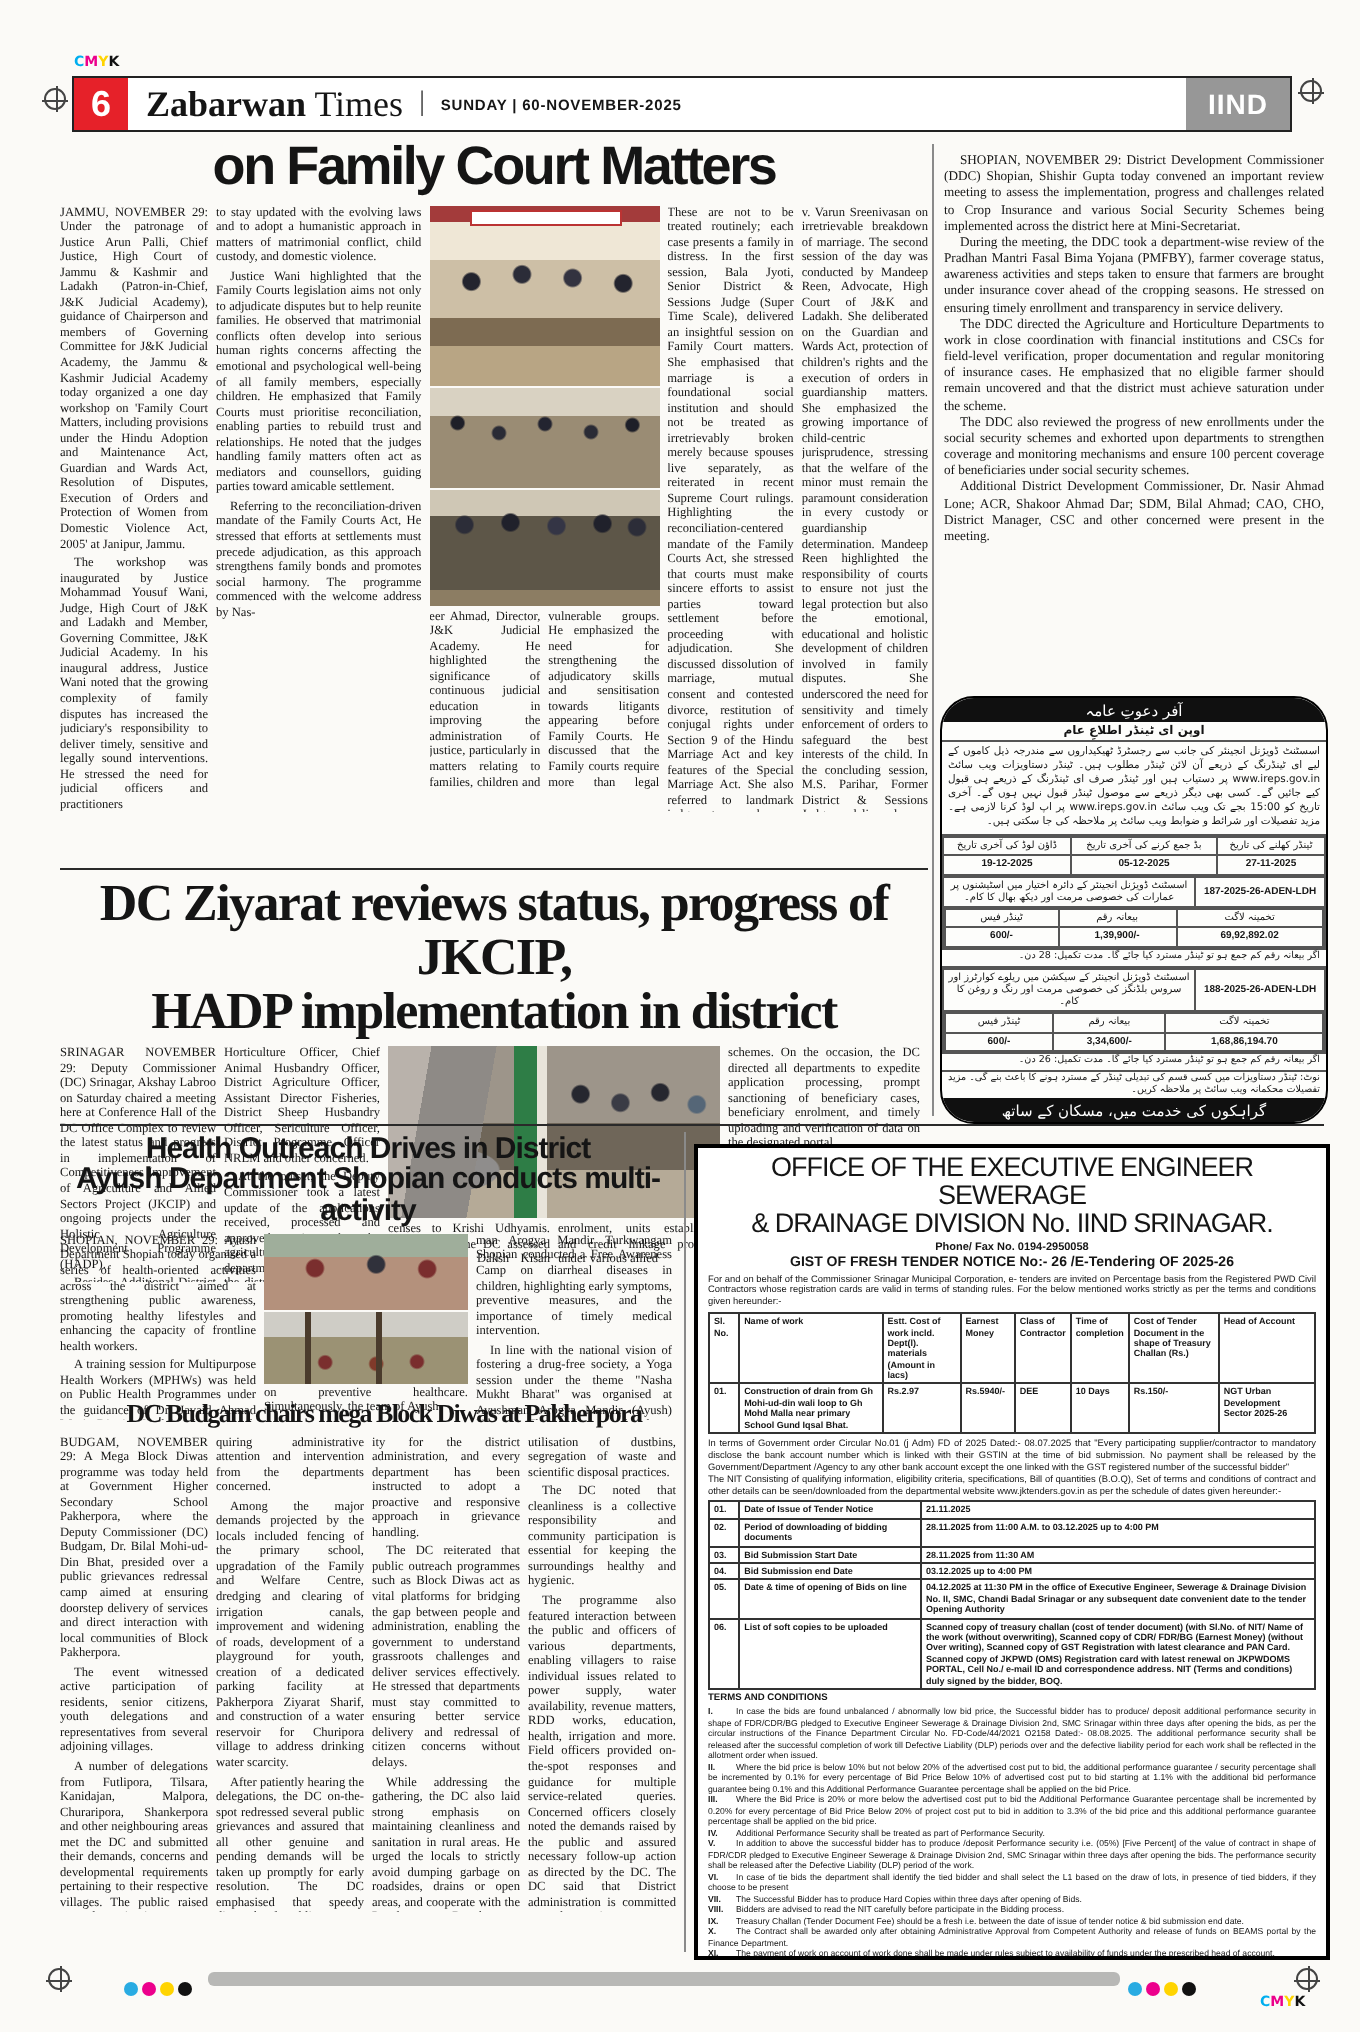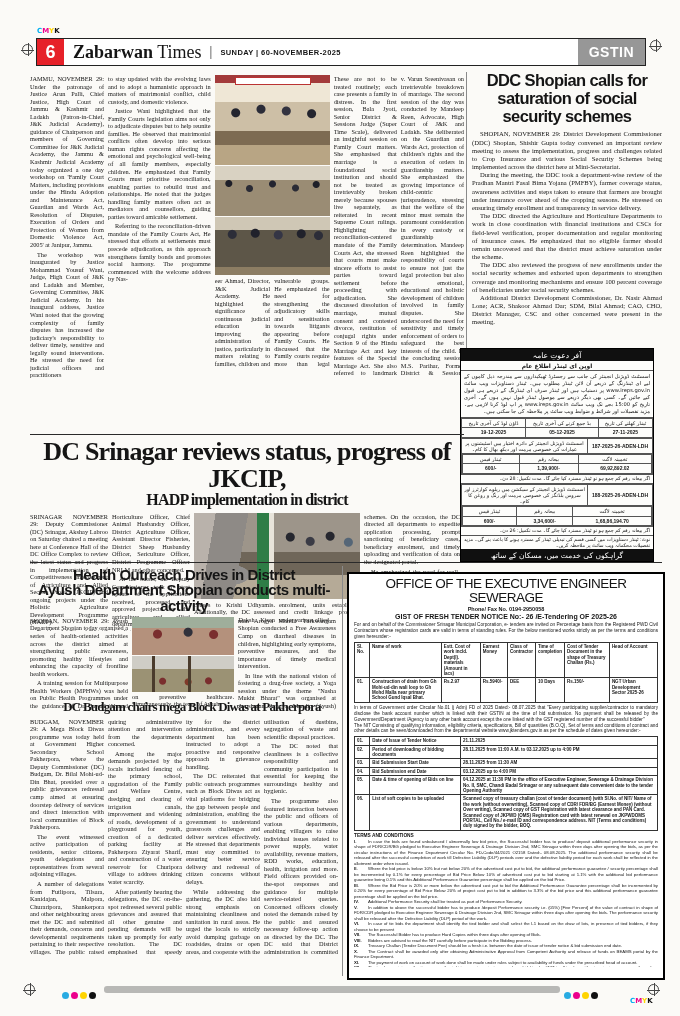--- a/index.html
+++ b/index.html
@@ -115,24 +115,25 @@
 
   <div class="cmyk abs" style="left:37px;top:27px;"><span class="c">C</span><span class="m">M</span><span class="y">Y</span><span class="k">K</span></div>
   <div class="regmark" style="left:22px;top:44px;"></div>
   <div class="regmark" style="left:650px;top:40px;"></div>
 
   <div class="masthead abs">
     <div class="mh-num">6</div>
     <div class="mh-title"><b>Zabarwan</b><span> Times</span></div>
     <div class="mh-sep">|</div>
     <div class="mh-date">SUNDAY | 60-NOVEMBER-2025</div>
-    <div class="mh-news">GSTIN</div>
+    <div class="mh-news">IIND</div>
   </div>
 
   <div class="abs" style="left:30px;top:70px;width:434px;">
+    <div class="hl-sans" style="font-size:27px;">on Family Court Matters</div>
     <div class="cols" style="margin-top:5px;height:303px;">
       <div class="col" style="width:75px;height:303px;">
         <p class="noind">JAMMU, NOVEMBER 29: Under the patronage of Justice Arun Palli, Chief Justice, High Court of Jammu &amp; Kashmir and Ladakh (Patron-in-Chief, J&amp;K Judicial Academy), guidance of Chairperson and members of Governing Committee for J&amp;K Judicial Academy, the Jammu &amp; Kashmir Judicial Academy today organized a one day workshop on 'Family Court Matters, including provisions under the Hindu Adoption and Maintenance Act, Guardian and Wards Act, Resolution of Disputes, Execution of Orders and Protection of Women from Domestic Violence Act, 2005' at Janipur, Jammu.</p>
         <p>The workshop was inaugurated by Justice Mohammad Yousuf Wani, Judge, High Court of J&amp;K and Ladakh and Member, Governing Committee, J&amp;K Judicial Academy. In his inaugural address, Justice Wani noted that the growing complexity of family disputes has increased the judiciary's responsibility to deliver timely, sensitive and legally sound interventions. He stressed the need for judicial officers and practitioners</p>
       </div>
       <div class="col" style="width:104px;height:303px;">
         <p class="noind">to stay updated with the evolving laws and to adopt a humanistic approach in matters of matrimonial conflict, child custody, and domestic violence.</p>
         <p>Justice Wani highlighted that the Family Courts legislation aims not only to adjudicate disputes but to help reunite families. He observed that matrimonial conflicts often develop into serious human rights concerns affecting the emotional and psychological well-being of all family members, especially children. He emphasized that Family Courts must prioritise reconciliation, enabling parties to rebuild trust and relationships. He noted that the judges handling family matters often act as mediators and counsellors, guiding parties toward amicable settlement.</p>
         <p>Referring to the reconciliation-driven mandate of the Family Courts Act, He stressed that efforts at settlements must precede adjudication, as this approach strengthens family bonds and promotes social harmony. The programme commenced with the welcome address by Nas-</p>
       </div>
@@ -149,31 +150,30 @@
       </div>
       <div class="col" style="width:64px;height:303px;">
         <p class="noind">v. Varun Sreenivasan on irretrievable breakdown of marriage. The second session of the day was conducted by Mandeep Reen, Advocate, High Court of J&amp;K and Ladakh. She deliberated on the Guardian and Wards Act, protection of children's rights and the execution of orders in guardianship matters. She emphasized the growing importance of child-centric jurisprudence, stressing that the welfare of the minor must remain the paramount consideration in every custody or guardianship determination. Mandeep Reen highlighted the responsibility of courts to ensure not just the legal protection but also the emotional, educational and holistic development of children involved in family disputes. She underscored the need for sensitivity and timely enforcement of orders to safeguard the best interests of the child. In the concluding session, M.S. Parihar, Former District &amp; Sessions Judge delivered an insightful talk on the Protection of Women from Domestic Violence Act, 2005.</p>
       </div>
     </div>
   </div>
 
   <div class="divv abs" style="left:466px;top:72px;height:486px;"></div>
 
   <div class="abs" style="left:472px;top:72px;width:190px;">
-    <div class="ddc-head">DDC Shopian calls for saturation of social security schemes</div>
     <div class="ddc-body" style="height:212px;">
       <p class="noind">SHOPIAN, NOVEMBER 29: District Development Commissioner (DDC) Shopian, Shishir Gupta today convened an important review meeting to assess the implementation, progress and challenges related to Crop Insurance and various Social Security Schemes being implemented across the district here at Mini-Secretariat.</p>
       <p>During the meeting, the DDC took a department-wise review of the Pradhan Mantri Fasal Bima Yojana (PMFBY), farmer coverage status, awareness activities and steps taken to ensure that farmers are brought under insurance cover ahead of the cropping seasons. He stressed on ensuring timely enrollment and transparency in service delivery.</p>
       <p>The DDC directed the Agriculture and Horticulture Departments to work in close coordination with financial institutions and CSCs for field-level verification, proper documentation and regular monitoring of insurance cases. He emphasized that no eligible farmer should remain uncovered and that the district must achieve saturation under the scheme.</p>
       <p>The DDC also reviewed the progress of new enrollments under the social security schemes and exhorted upon departments to strengthen coverage and monitoring mechanisms and ensure 100 percent coverage of beneficiaries under social security schemes.</p>
       <p>Additional District Development Commissioner, Dr. Nasir Ahmad Lone; ACR, Shakoor Ahmad Dar; SDM, Bilal Ahmad; CAO, CHO, District Manager, CSC and other concerned were present in the meeting.</p>
     </div>
   </div>
 
-  <div class="urdu abs" style="left:460px;top:348px;width:192px;height:212px;">
+  <div class="urdu abs" style="left:470px;top:348px;width:192px;height:212px;border-radius:17px;">
     <div class="ubar">آفر دعوتِ عامہ</div>
     <div class="usub">اوپن ای ٹینڈر اطلاعِ عام</div>
     <div class="uintro" style="height:42px;overflow:hidden;">اسسٹنٹ ڈویژنل انجینئر کی جانب سے رجسٹرڈ ٹھیکیداروں سے مندرجہ ذیل کاموں کے لیے ای ٹینڈرنگ کے ذریعے آن لائن ٹینڈر مطلوب ہیں۔ ٹینڈر دستاویزات ویب سائٹ www.ireps.gov.in پر دستیاب ہیں اور ٹینڈر صرف ای ٹینڈرنگ کے ذریعے ہی قبول کیے جائیں گے۔ کسی بھی دیگر ذریعے سے موصول ٹینڈر قبول نہیں ہوں گے۔ آخری تاریخ کو 15:00 بجے تک ویب سائٹ www.ireps.gov.in پر اپ لوڈ کرنا لازمی ہے۔ مزید تفصیلات اور شرائط و ضوابط ویب سائٹ پر ملاحظہ کی جا سکتی ہیں۔</div>
     <table class="utable">
       <tbody>
           <tr>
         <td>ٹینڈر کھلنے کی تاریخ</td>
         <td>بڈ جمع کرنے کی آخری تاریخ</td>
         <td>ڈاؤن لوڈ کی آخری تاریخ</td>
       </tr>
@@ -239,22 +239,22 @@
       </table>
     <div class="unote">اگر بیعانہ رقم کم جمع ہو تو ٹینڈر مسترد کیا جائے گا۔ مدت تکمیل: 26 دن۔</div>
     <div class="unote">نوٹ: ٹینڈر دستاویزات میں کسی قسم کی تبدیلی ٹینڈر کے مسترد ہونے کا باعث بنے گی۔ مزید تفصیلات محکمانہ ویب سائٹ پر ملاحظہ کریں۔</div>
     <div class="unote uref" style="text-align:center;border-bottom:none;">ٹینڈر نوٹس نمبر 167,188-2025-26-ADEN-LDH مورخہ 26-11-2025</div>
     <div class="ubar" style="position:absolute;left:0;right:0;bottom:0;margin-top:13px;">گراہکوں کی خدمت میں، مسکان کے ساتھ</div>
   </div>
 
   <div class="divh abs" style="left:30px;top:434px;width:434px;"></div>
 
   <div class="abs" style="left:30px;top:438px;width:434px;">
-    <div class="hl-serif" style="font-size:26px;">DC Srinagar reviews status, progress of JKCIP,</div>
-    <div class="hl-serif" style="font-size:16px;">HADP implementation in district</div>
+    <div class="hl-serif" style="font-size:26px;">DC Ziyarat reviews status, progress of JKCIP,</div>
+    <div class="hl-serif" style="font-size:26px;">HADP implementation in district</div>
     <div class="cols" style="margin-top:4px;height:118px;">
       <div class="col" style="width:78px;height:118px;">
         <p class="noind">SRINAGAR NOVEMBER 29: Deputy Commissioner (DC) Srinagar, Akshay Labroo on Saturday chaired a meeting here at Conference Hall of the DC Office Complex to review the latest status and progress in implementation of Competitiveness Improvement of Agriculture and Allied Sectors Project (JKCIP) and ongoing projects under the Holistic Agriculture Development Programme (HADP).</p>
         <p>Besides, Additional District Development Commissioner, Rifat Aftab Qureshi and Chief Planning Officer, Fayaz Ahmad Dar, the meeting was attended by Chief</p>
       </div>
       <div class="col" style="width:78px;height:118px;">
         <p class="noind">Horticulture Officer, Chief Animal Husbandry Officer, District Agriculture Officer, Assistant Director Fisheries, District Sheep Husbandry Officer, Sericulture Officer, District Programme Officer NRLM and other concerned.</p>
         <p>At the outset, the Deputy Commissioner took a latest update of the applications received, processed and approved projects by the agriculture and allied departments under JKCIP in the district. He also evaluated the achievements related to projects taken up under HADP, along with the progress made in issuing seed, fertilizer and pesticide li-</p>
       </div>
       <div style="width:166px;">
@@ -288,20 +288,21 @@
       </div>
       <div class="col" style="width:98px;height:93px;">
         <p class="noind">man Arogya Mandir Turkwangam Shopian conducted a Free Awareness Camp on diarrheal diseases in children, highlighting early symptoms, preventive measures, and the importance of timely medical intervention.</p>
         <p>In line with the national vision of fostering a drug-free society, a Yoga session under the theme "Nasha Mukht Bharat" was organised at Ayushman Arogya Mandir (Ayush) Keegam. The session was led by a Yoga Instructor, who demonstrated various asanas and breathing techniques beneficial for mental and physical well-being.</p>
       </div>
     </div>
   </div>
 
   <div class="tender abs" style="left:347px;top:572px;width:304px;height:398px;">
     <div class="t-office">OFFICE OF THE EXECUTIVE ENGINEER SEWERAGE</div>
+    <div class="t-office">&amp; DRAINAGE  DIVISION  No. IIND SRINAGAR.</div>
     <div class="t-phone">Phone/ Fax No. 0194-2950058</div>
     <div class="t-gist">GIST OF FRESH TENDER NOTICE No:- 26 /E-Tendering OF 2025-26</div>
     <div class="t-small">For and on behalf of the Commissioner Srinagar Municipal Corporation, e- tenders are invited on Percentage basis from the Registered PWD Civil Contractors whose registration cards are valid in terms of standing rules. For the below mentioned works strictly as per the terms and conditions given hereunder:-</div>
     <table class="t-table">
       <tbody>
           <tr>
         <th style="width:5%;">Sl. No.</th>
         <th style="width:24%;">Name of work</th>
         <th style="width:13%;">Estt. Cost of work incld. Dept(l). materials (Amount in lacs)</th>
         <th style="width:9%;">Earnest Money</th>

